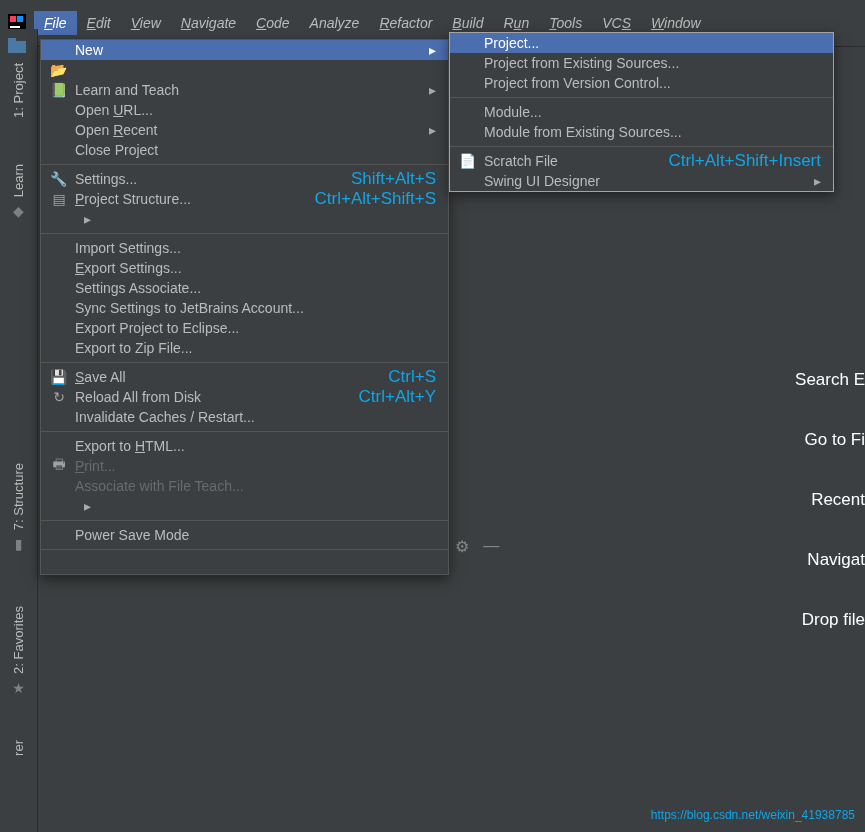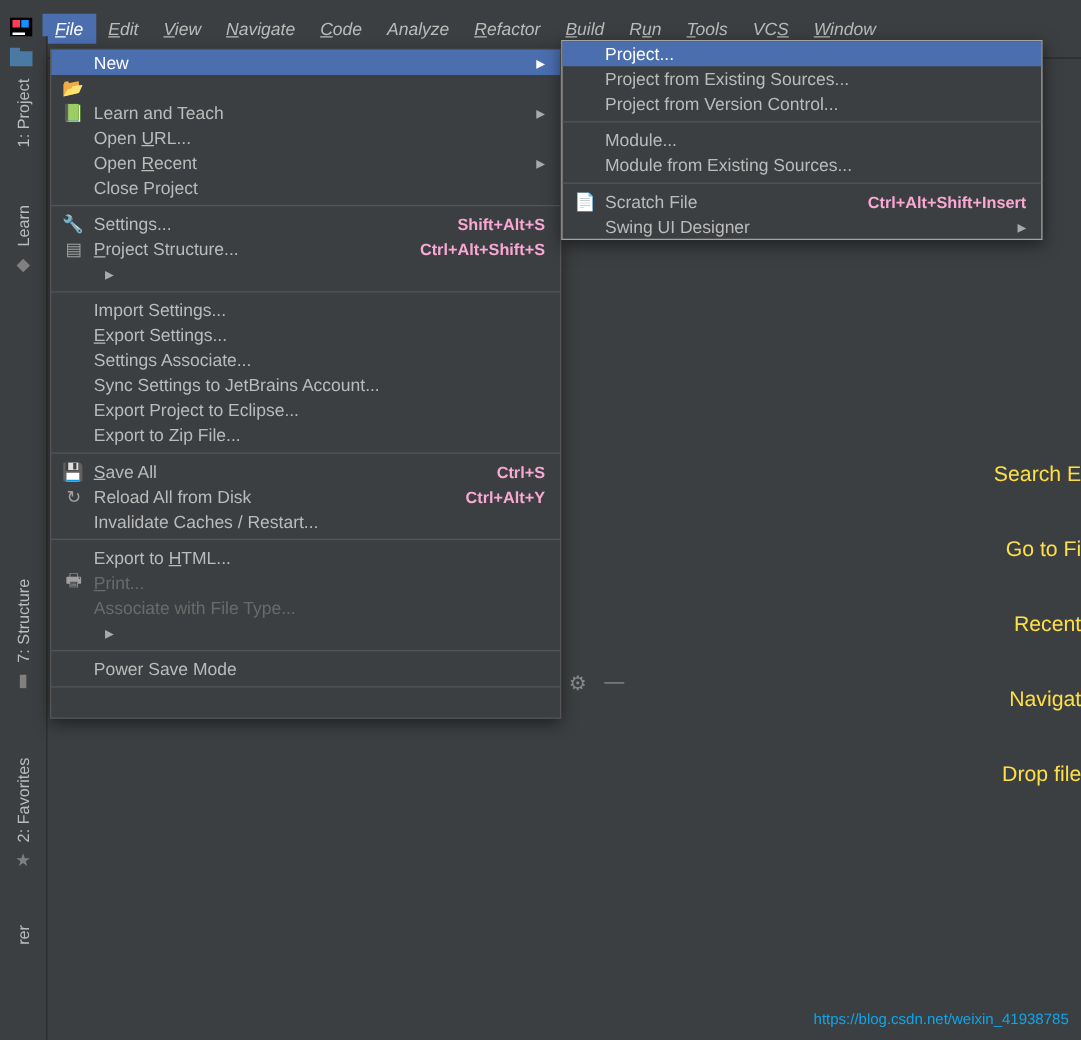--- a/index.html
+++ b/index.html
@@ -18,30 +18,30 @@
   .rail-tab.structure { margin-top: 220px; }
   .rail-tab.favorites { margin-top: 30px; }
   .rail-tab.rer { margin-top: 20px; }
   .toolbar-icon { position:absolute; left:8px; top:38px; width:20px; height:20px; }
 
   .dropdown { position: absolute; left: 40px; top: 39px; width: 409px; background: #3c3f41; border: 1px solid #555; box-shadow: 0 4px 12px rgba(0,0,0,0.5); }
   .item { display: flex; align-items: center; height: 20px; padding: 0 12px 0 8px; color: #bbbbbb; cursor: default; position: relative; }
   .item.highlight { background: #4b6eaf; color: #fff; }
   .item .icon { width: 20px; display: flex; align-items: center; justify-content: center; margin-right: 6px; font-size: 14px; color:#a0a0a0;}
   .item .label { flex: 1; }
-  .item .shortcut { color: #f9a8d4; font-size: 13px; font-weight: bold; }
+  .item .shortcut { color: #0ea5e9; font-size: 17px; }
   .item .chevron { width: 16px; text-align: right; color: #aaa; }
   .item.highlight .chevron { color:#fff; }
   .item.disabled { color: #6a6a6a; }
   .sep { height: 1px; background: #555; margin: 4px 0; }
 
   .submenu { position: absolute; left: 449px; top: 32px; width: 385px; background: #3c3f41; border: 1px solid #a3a3a3; box-shadow: 0 4px 12px rgba(0,0,0,0.5); }
 
   .editor-bg { position:absolute; left:449px; top:280px; right:0; bottom:0; color:#888; }
-  .welcome-line { position:absolute; right:0; font-size:17px; color:#fde047; white-space:nowrap;text-align:center; }
+  .welcome-line { position:absolute; right:0; font-size:17px; color:#ffffff; white-space:nowrap;text-align:center; }
   .watermark { position:absolute; right:10px; bottom:10px; font-size:12px; color:#0ea5e9; }
 
   .small-icons { position:absolute; left:455px; top:537px; display:flex; gap:14px; color:#888; font-size:16px; }
 </style>
 </head>
 <body>
 
 <div class="menubar">
   <span class="app-icon">
     <svg width="18" height="18">
@@ -194,21 +194,21 @@
     <div class="item">
       <span class="icon"></span>
       <span class="label">Export to <span class="mnemonic">H</span>TML...</span>
     </div>
     <div class="item disabled">
       <span class="icon">🖶</span>
       <span class="label"><span class="mnemonic">P</span>rint...</span>
     </div>
     <div class="item disabled">
       <span class="icon"></span>
-      <span class="label">Associate with File Type...</span>
+      <span class="label">Associate with File Teach...</span>
     </div>
     <div class="item">
       <span class="icon"></span>
       <span class="chevron">▸</span>
     </div>
     <div class="sep"></div>
     <div class="item">
       <span class="icon"></span>
       <span class="label">Power Save Mode</span>
     </div>

